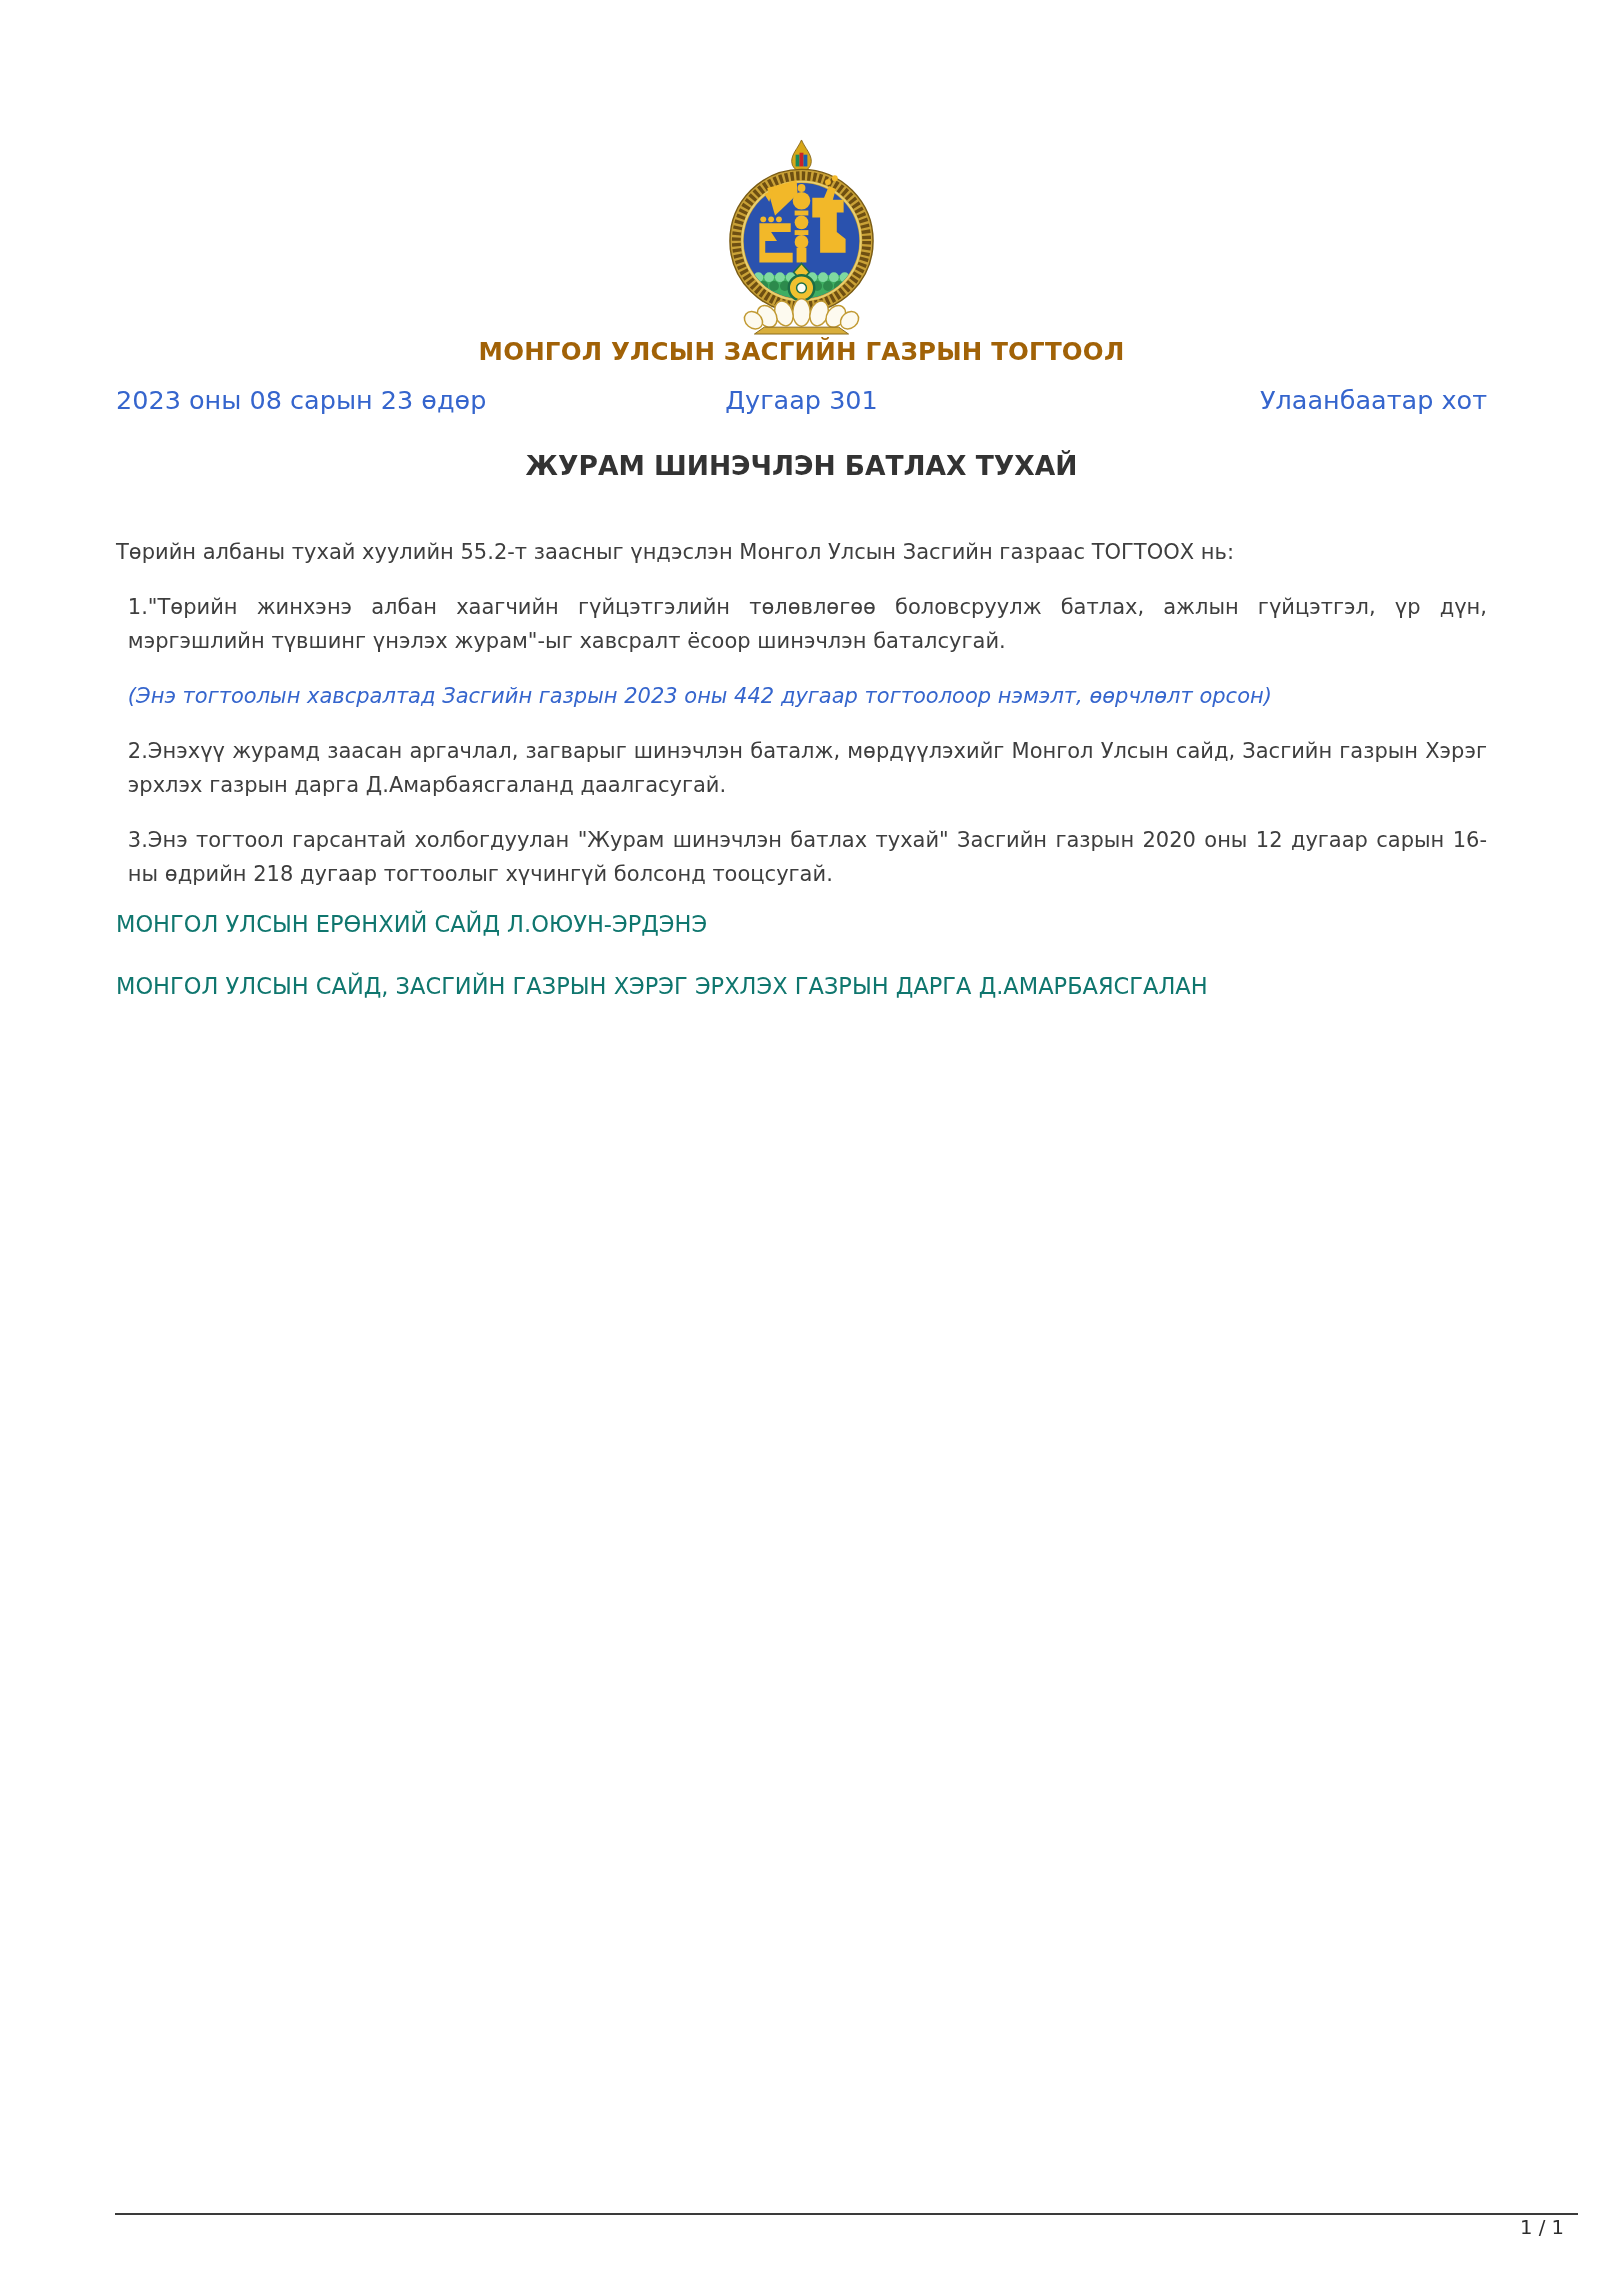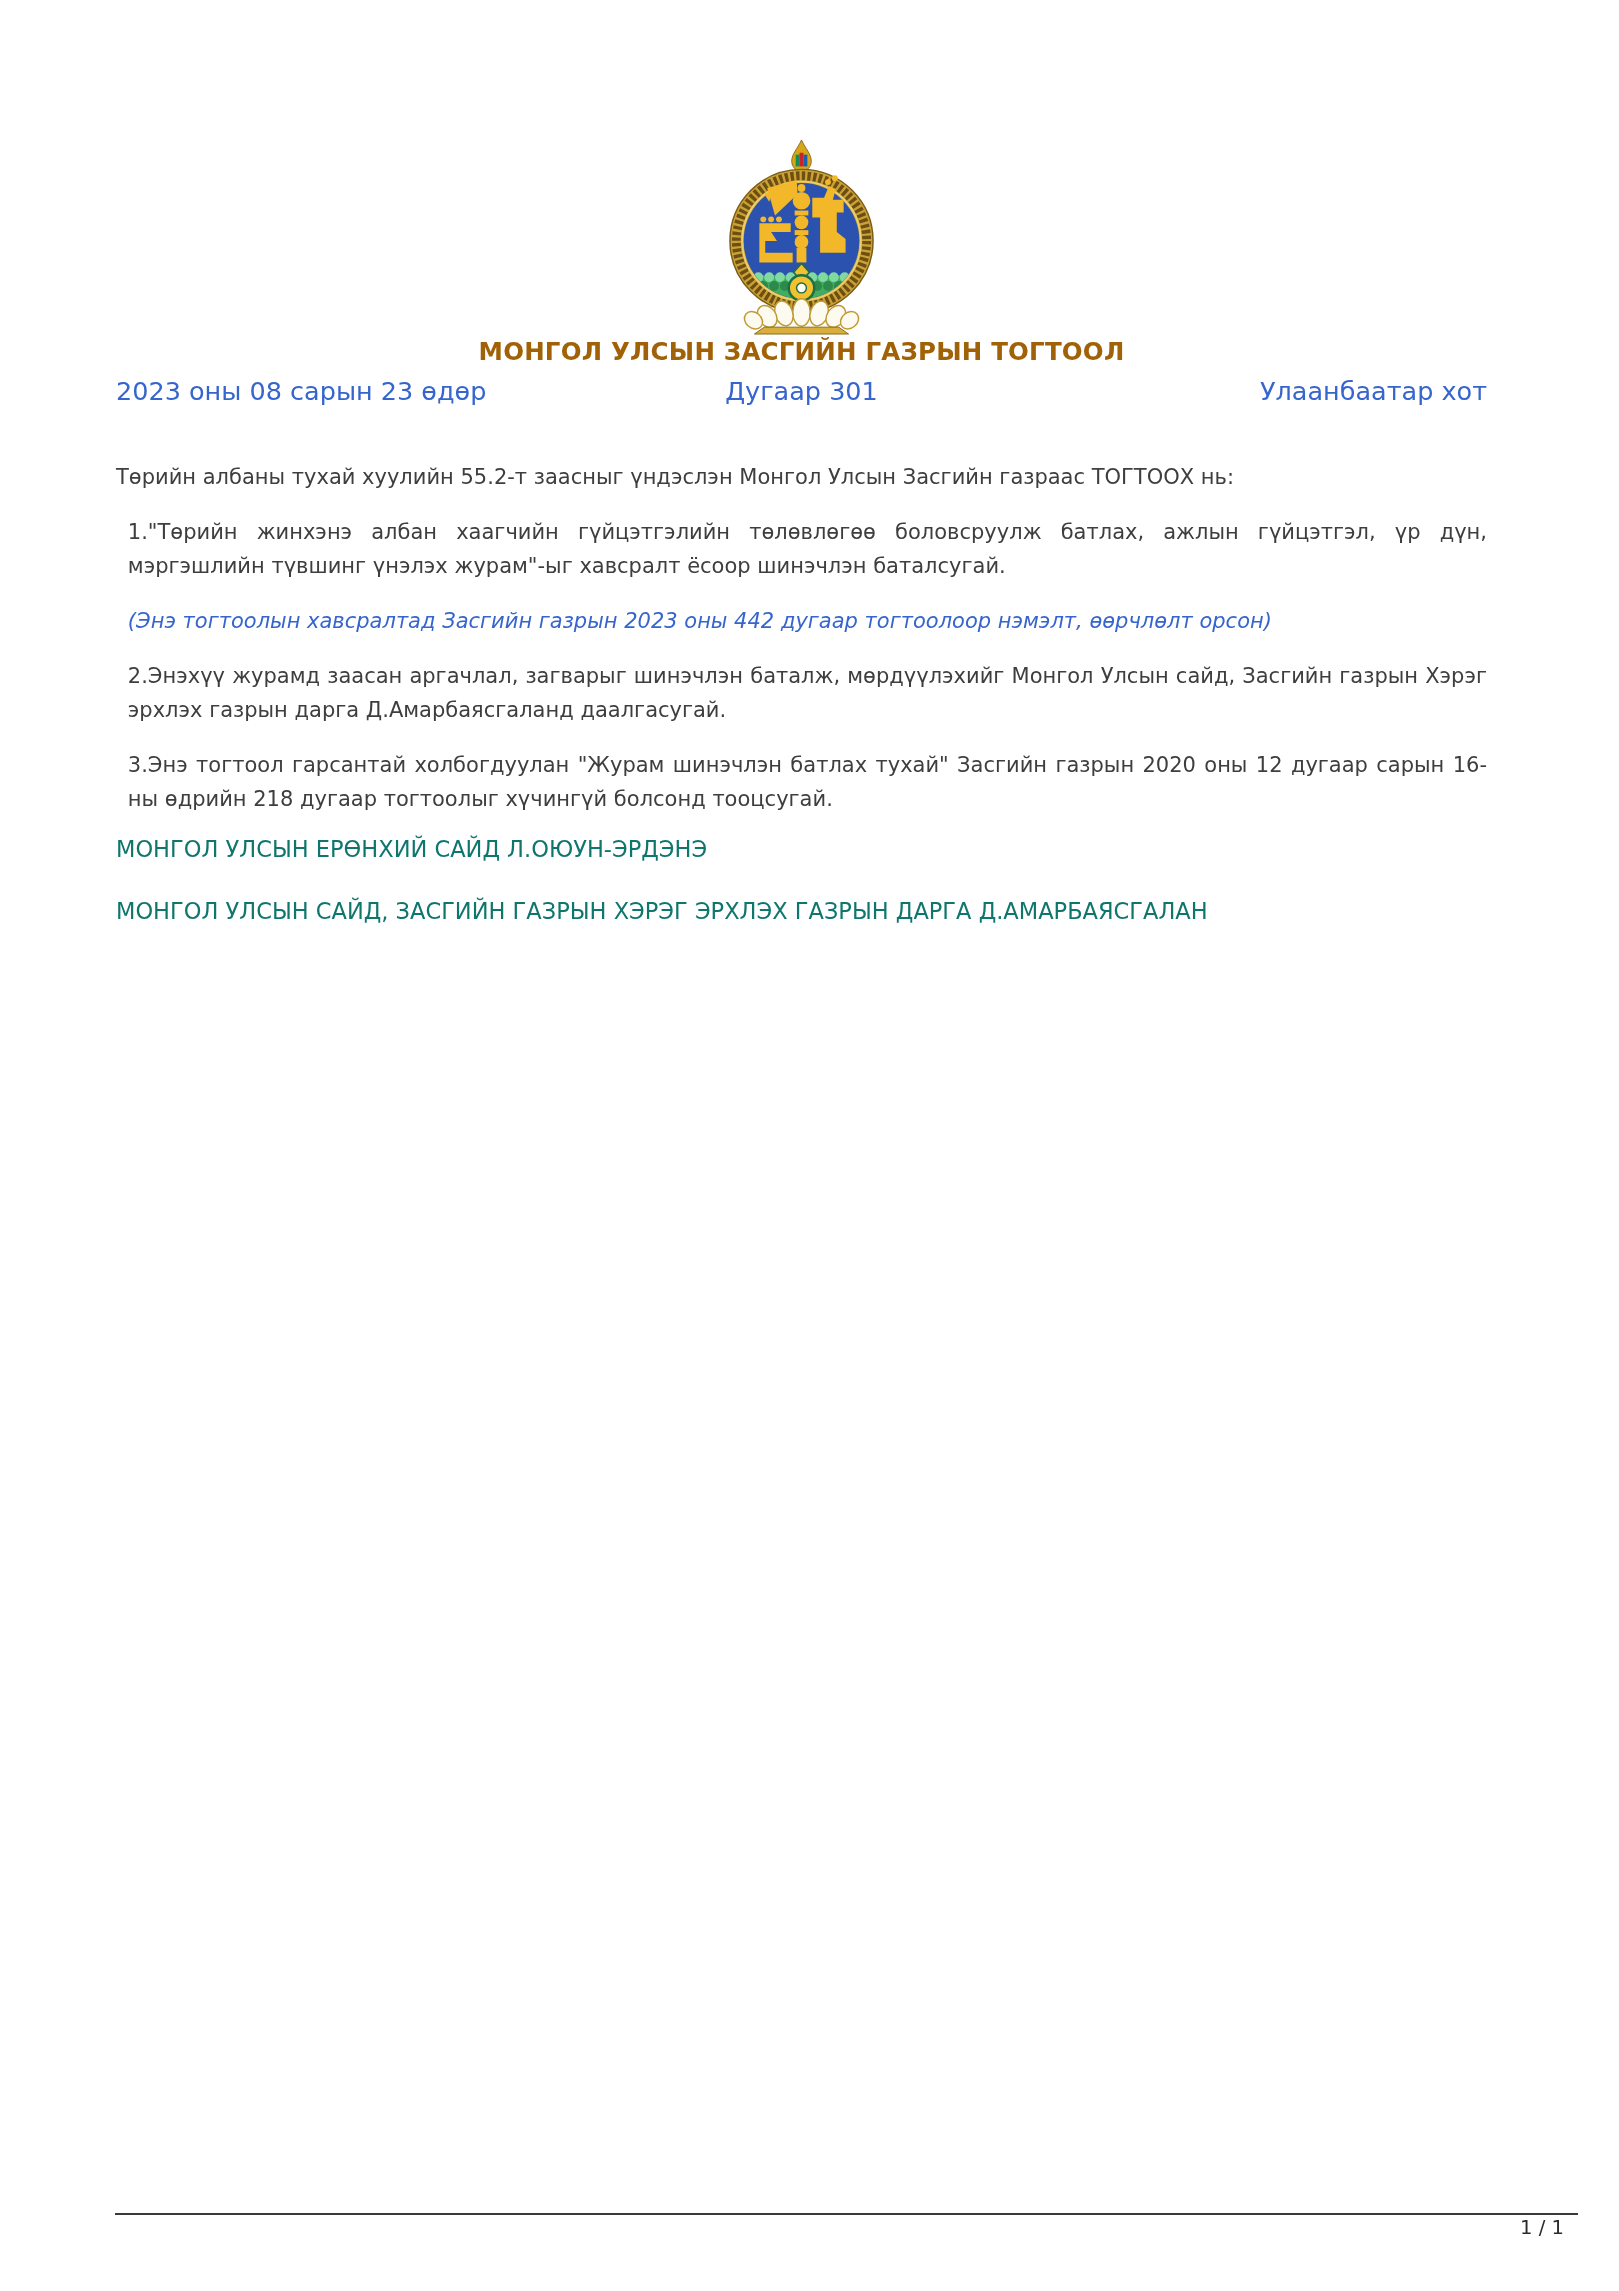--- a/index.html
+++ b/index.html
@@ -9,21 +9,21 @@
     font-family:"DejaVu Sans","Liberation Sans",sans-serif;
     color:#3e3e3e;-webkit-font-smoothing:antialiased;
   }
   .doc{position:absolute;left:116px;top:0;width:1371px;}
   .emblem-wrap{width:167px;height:196px;margin:139px auto 0 auto;}
   .org-title{
     margin-top:2px;text-align:center;font-weight:bold;font-size:24.5px;
     line-height:29px;color:#a16207;letter-spacing:0.2px;
   }
   .meta-row{
-    margin-top:12px;display:flex;justify-content:flex-start;align-items:baseline;
+    margin-top:21px;display:flex;justify-content:flex-start;align-items:baseline;
     font-size:25.5px;line-height:27.4px;color:#3565cd;
   }
   .meta-row .left{flex:1;text-align:left;}
   .meta-row .center{flex:1;text-align:center;}
   .meta-row .right{flex:1;text-align:right;}
   .doc-title{
     margin-top:37px;text-align:center;font-weight:bold;font-size:26.5px;
     line-height:29px;color:#333333;
   }
   .intro{
@@ -140,20 +140,21 @@
   </div>
 
   <div class="org-title">МОНГОЛ УЛСЫН ЗАСГИЙН ГАЗРЫН ТОГТООЛ</div>
 
   <div class="meta-row">
     <span class="left">2023 оны 08 сарын 23 өдөр</span>
     <span class="center">Дугаар 301</span>
     <span class="right">Улаанбаатар хот</span>
   </div>
 
+  <div class="doc-title">ЖУРАМ ШИНЭЧЛЭН БАТЛАХ ТУХАЙ</div>
 
   <p class="intro">Төрийн албаны тухай хуулийн 55.2-т заасныг үндэслэн Монгол Улсын Засгийн газраас ТОГТООХ нь:</p>
 
   <p class="item">1."Төрийн жинхэнэ албан хаагчийн гүйцэтгэлийн төлөвлөгөө боловсруулж батлах, ажлын гүйцэтгэл, үр дүн, мэргэшлийн түвшинг үнэлэх журам"-ыг хавсралт ёсоор шинэчлэн баталсугай.</p>
   <p class="item-note" style="margin-top:0;">(Энэ тогтоолын хавсралтад Засгийн газрын 2023 оны 442 дугаар тогтоолоор нэмэлт, өөрчлөлт орсон)</p>
 
   <p class="item">2.Энэхүү журамд заасан аргачлал, загварыг шинэчлэн баталж, мөрдүүлэхийг Монгол Улсын сайд, Засгийн газрын Хэрэг эрхлэх газрын дарга Д.Амарбаясгаланд даалгасугай.</p>
 
   <p class="item">3.Энэ тогтоол гарсантай холбогдуулан "Журам шинэчлэн батлах тухай" Засгийн газрын 2020 оны 12 дугаар сарын 16-ны өдрийн 218 дугаар тогтоолыг хүчингүй болсонд тооцсугай.</p>
 

